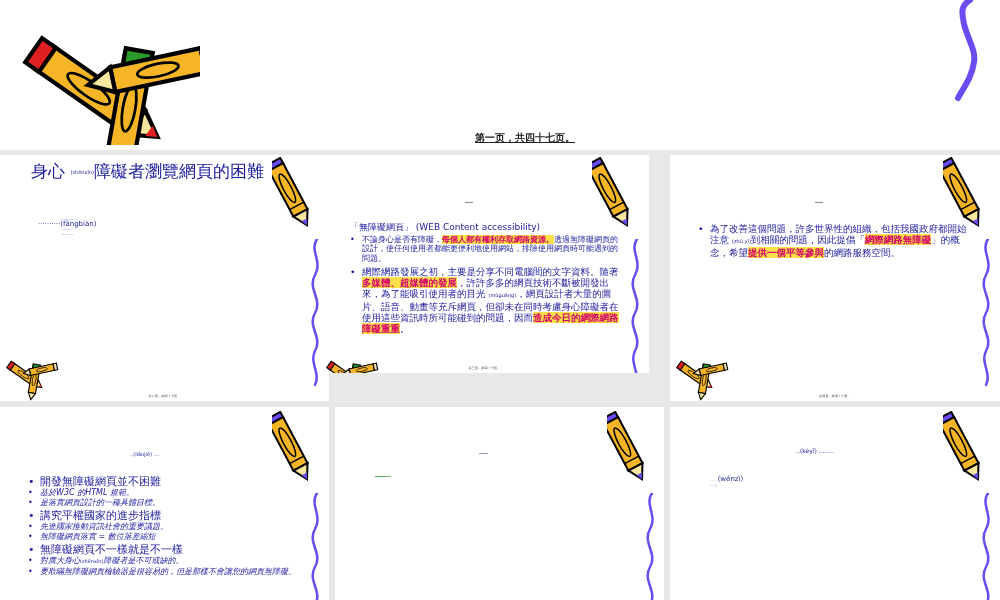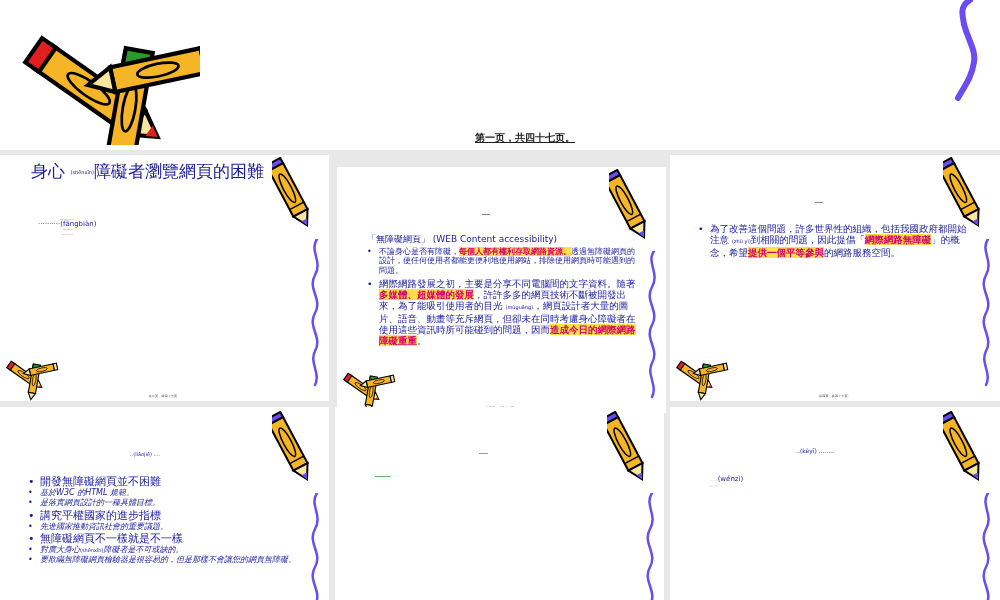--- a/index.html
+++ b/index.html
@@ -115,21 +115,21 @@
     </svg>
   <svg class="deco-squiggle" style="left:307px; top:84px" width="22" height="150" viewBox="0 0 22 150">
       <use href="#squiggle"></use>
     </svg>
   <svg class="deco-crossed" style="left:0; top:196px" width="66" height="50" viewBox="-10 -10 110 90">
       <use href="#crossed-pencils"></use>
     </svg>
   <div class="slide-footer">第二页，共四十七页。</div>
 </div>
 
-<div class="slide" style="left:337px; top:155px; width:329px; height:246px;margin-top:12px;">
+<div class="slide" style="left:320px; top:155px; width:329px; height:218px;">
   <div class="dash" style="left:145px; top:47px; width:8px;"></div>
   <div class="body-text" style="left:30px; top:67px; width:270px; font-size:9px; line-height:10.5px;">
     <div style="margin-bottom:2px;">「無障礙網頁」 (WEB Content accessibility)</div>
     <ul class="bul">
       <li style="font-size:8px; line-height:9.5px; margin-bottom:3px;">
         <span>不論身心是否有障礙，</span><span class="hl">每個人都有權利存取網路資源。</span><span>透過無障礙網頁的設計，使任何使用者都能更便利地使用網站，排除使用網頁時可能遇到的問題。</span>
       </li>
       <li style="font-size:9.5px; line-height:11px;">
         <span>網際網路發展之初，主要是分享不同電腦間的文字資料。隨著</span><span class="hl">多媒體、超媒體的發展</span><span>，許許多多的網頁技術不斷被開發出來，為了能吸引使用者的目光</span>
         <span style="font-size:5px">(mùguāng)</span><span>，網頁設計者大量的圖片、語音、動畫等充斥網頁，但卻未在同時考慮身心障礙者在使用這些資訊時所可能碰到的問題，因而</span><span class="hl">造成今日的網際網路障礙重重</span><span>。</span>
@@ -172,20 +172,21 @@
 
 <div class="slide" style="left:0; top:407px; width:329px; height:193px;">
   <div style="position:absolute; left:0; width:290px; top:44px; text-align:center; font-size:5px; color:#1a1a9c;">..(liǎojiě) ....</div>
   <div class="body-text" style="left:28px; top:68px; width:275px;">
     <ul class="bul">
       <li style="font-size:11px; line-height:13px;">開發無障礙網頁並不困難</li>
       <li class="it" style="font-size:8px; line-height:9.5px;">基於W3C 的HTML 規範。</li>
       <li class="it" style="font-size:8px; line-height:9.5px; margin-bottom:2px;">是落實網頁設計的一種具體目標。</li>
       <li style="font-size:11px; line-height:13px;">講究平權國家的進步指標</li>
       <li class="it" style="font-size:8px; line-height:9.5px;">先進國家推動資訊社會的重要議題。</li>
+      <li class="it" style="font-size:8px; line-height:9.5px; margin-bottom:2px;">無障礙網頁落實 = 數位落差縮短</li>
       <li style="font-size:11px; line-height:13px;">無障礙網頁不一樣就是不一樣</li>
       <li class="it" style="font-size:8px; line-height:9.5px;">
         <span>對廣大身心</span><span style="font-size:5px; font-style:normal;">(shēnxīn)</span><span>障礙者是不可或缺的。</span>
       </li>
       <li class="it" style="font-size:8px; line-height:9.5px;">要欺瞞無障礙網頁檢驗器是很容易的，但是那樣不會讓您的網頁無障礙。</li>
     </ul>
   </div>
   <svg class="deco-pencil" style="left:272px; top:4px" width="52" height="84" viewBox="0 0 52 84">
       <use href="#pencil-purple"></use>
     </svg>

